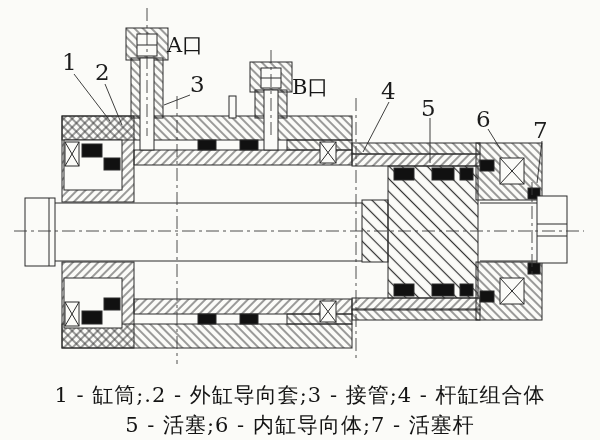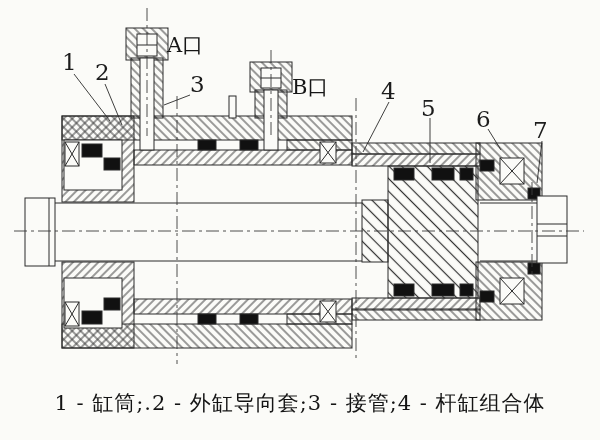--- a/index.html
+++ b/index.html
@@ -12,21 +12,21 @@
   svg{display:block;}
   .num{font-family:"DejaVu Serif", serif;font-size:23px;fill:#1c1c1c;}
   .plabel{font-family:"DejaVu Serif", serif;font-size:21px;fill:#161616;}
   .caption{
     position:absolute;left:0;top:368px;width:600px;
     text-align:center;color:#141414;
   }
   .caption p{
     margin:0;font-size:21px;line-height:30px;letter-spacing:1px;
   }
-  .caption p:first-child{margin-top:20px;}
+  .caption p:first-child{margin-top:12px;}
 </style>
 </head>
 <body>
 
 <div class="figure">
   <svg width="600" height="368" viewBox="0 0 600 368">
     <defs>
       <pattern id="hA" width="6" height="6" patternUnits="userSpaceOnUse" patternTransform="rotate(-45)">
         <line x1="3" y1="0" x2="3" y2="6" stroke="#3a3a3a" stroke-width="1"></line>
       </pattern>
@@ -170,14 +170,15 @@
     <text class="num" x="381" y="99">4</text>
     <text class="num" x="421" y="116">5</text>
     <text class="num" x="476" y="127">6</text>
     <text class="num" x="533" y="138">7</text>
     <text class="plabel" x="167" y="52">A口</text>
     <text class="plabel" x="292" y="94">B口</text>
   </svg>
 
   <div class="caption">
     <p>1 - 缸筒;.2 - 外缸导向套;3 - 接管;4 - 杆缸组合体</p>
+    <p>5 - 活塞;6 - 内缸导向体;7 - 活塞杆</p>
   </div>
 </div>
 
 </body></html>

